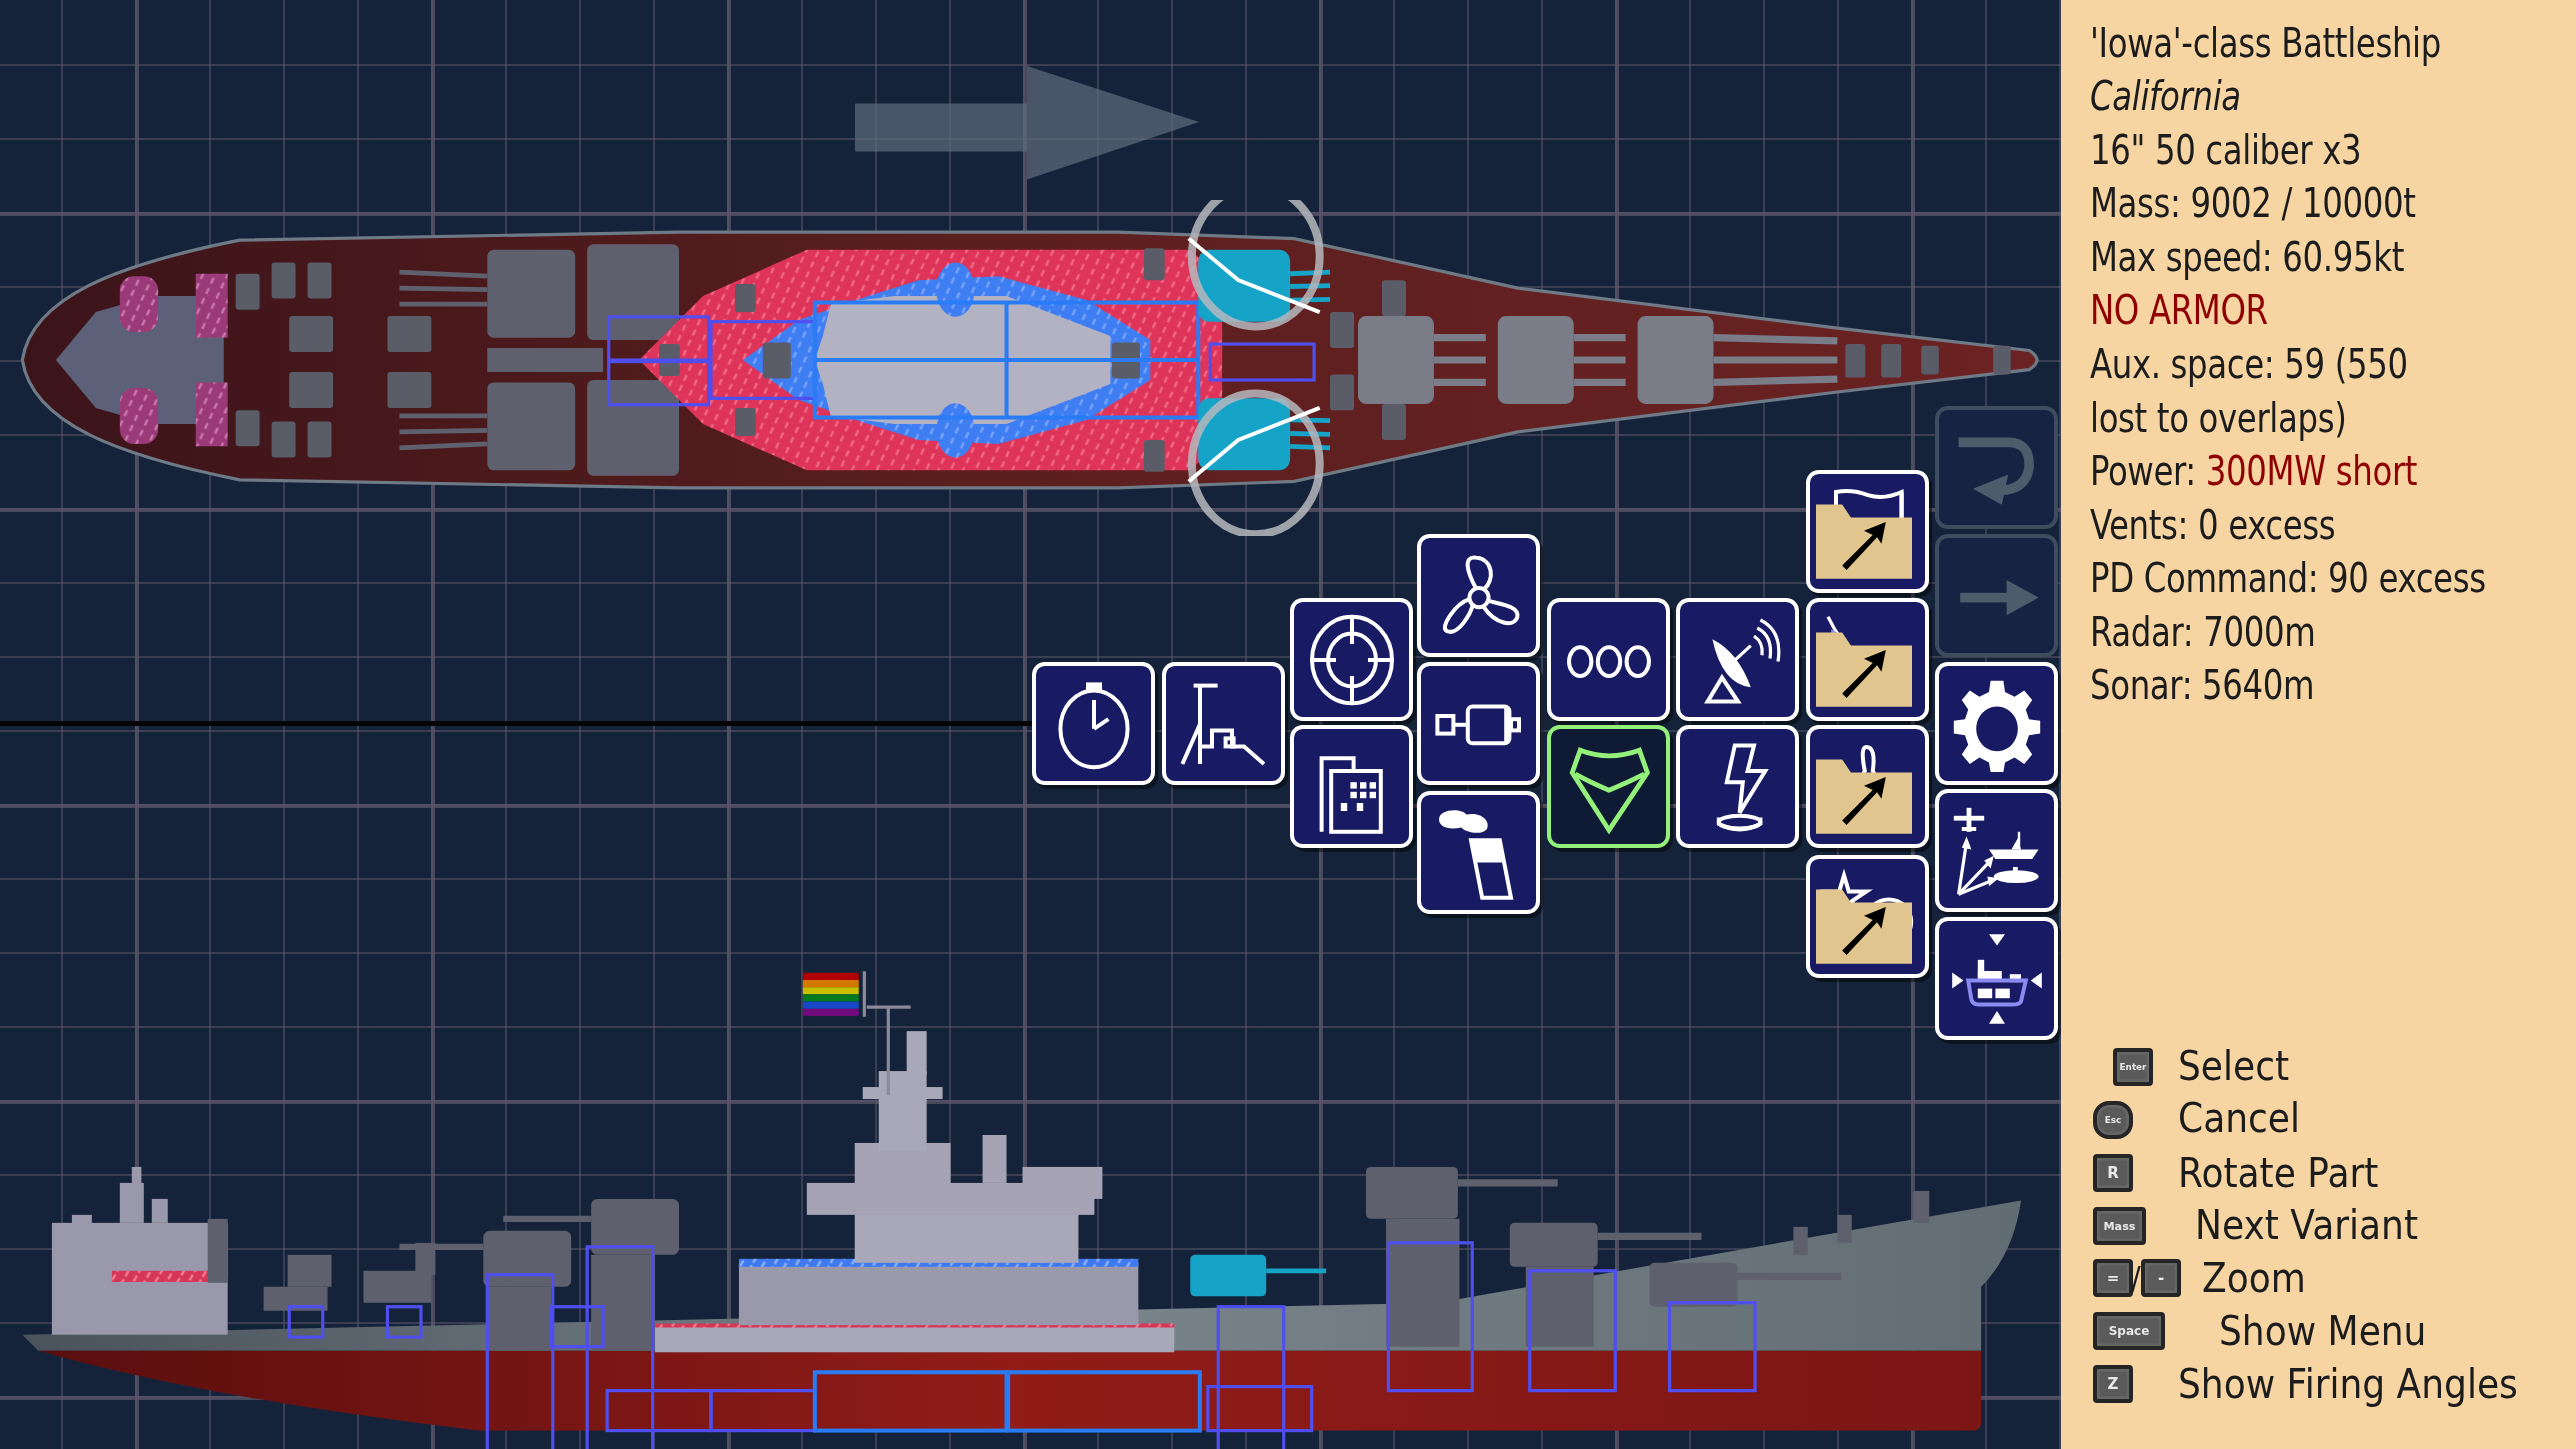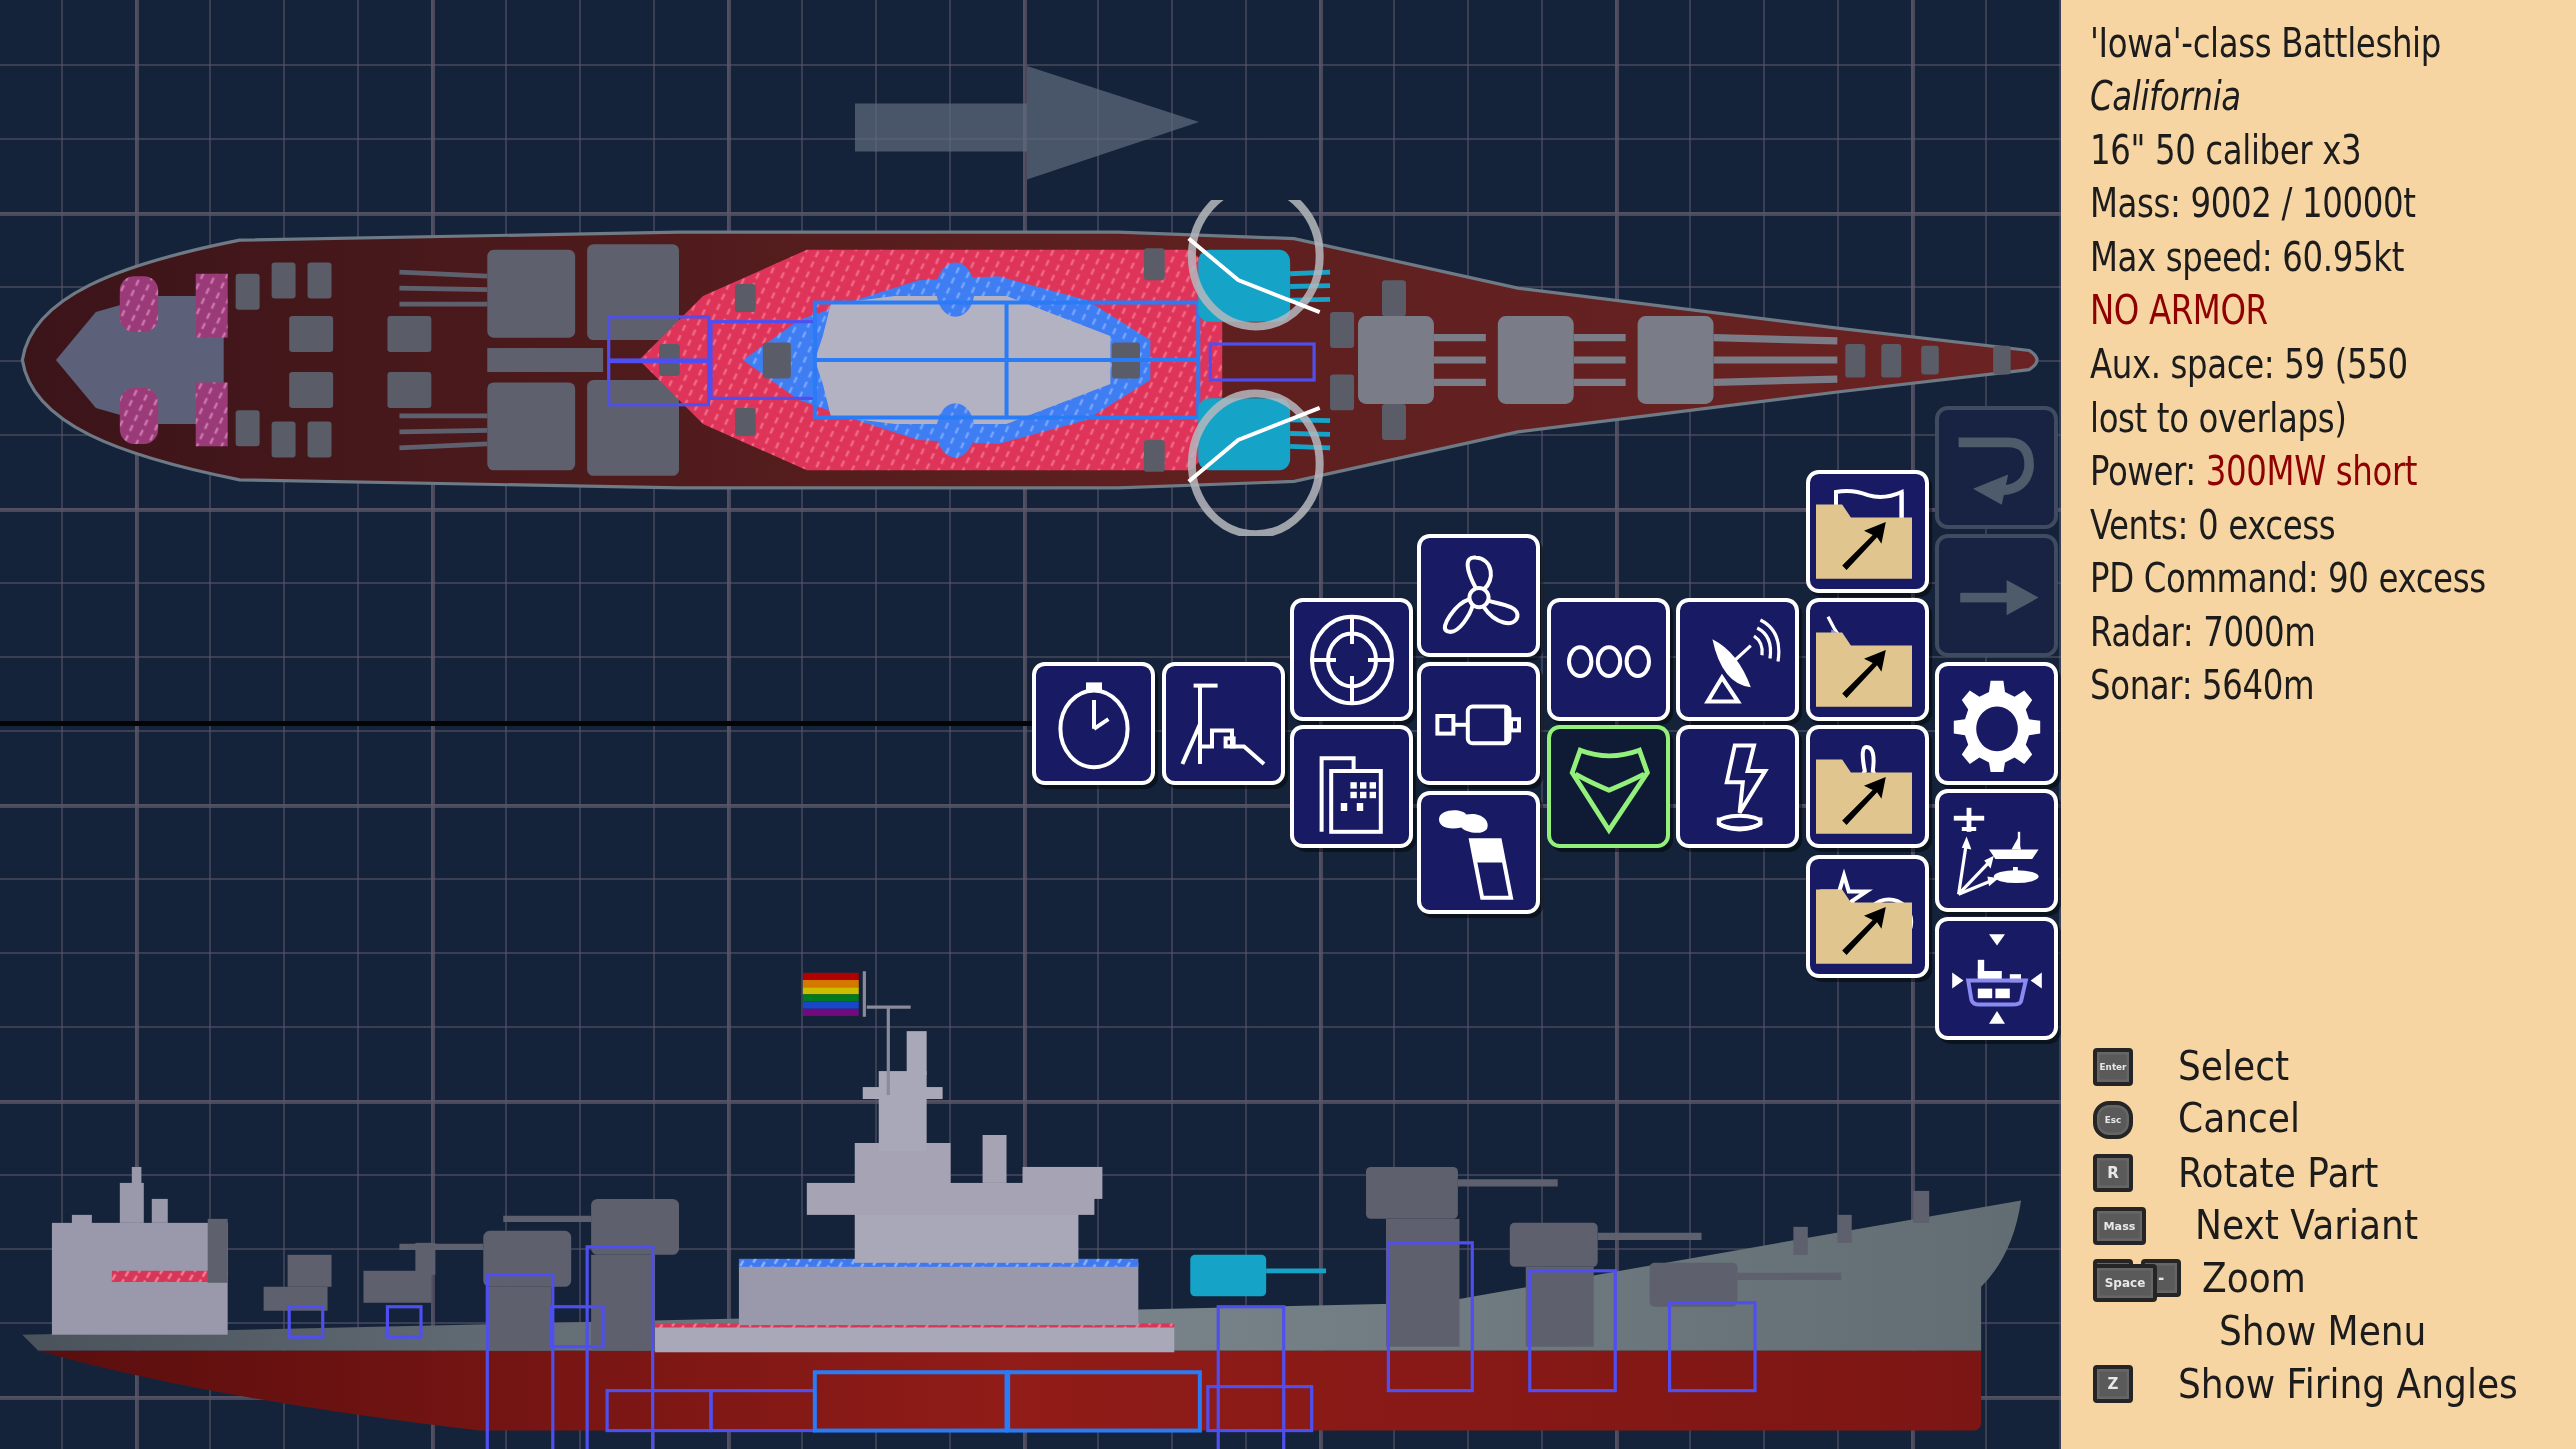--- a/index.html
+++ b/index.html
@@ -555,37 +555,37 @@
   <div class="pline red" style="top:288px;">NO ARMOR</div>
   <div class="pline" style="top:342px;">Aux. space: 59 (550</div>
   <div class="pline" style="top:396px;">lost to overlaps)</div>
   <div class="pline" style="top:449px;"><span>Power: </span><span class="red">300MW short</span></div>
   <div class="pline" style="top:503px;">Vents: 0 excess</div>
   <div class="pline" style="top:556px;">PD Command: 90 excess</div>
   <div class="pline" style="top:610px;">Radar: 7000m</div>
   <div class="pline" style="top:663px;">Sonar: 5640m</div>
 
   <div>
-    <div class="key small" style="top:1048px;width:40px;">Enter</div>
+    <div class="key small" style="top:1048px;width:40px;margin-left:20px;">Enter</div>
     <div class="keylabel" style="left:117px;top:1044px;">Select</div>
 
     <div class="key small" style="top:1101px;width:38px;border-radius:16px;">Esc</div>
     <div class="keylabel" style="left:117px;top:1096px;">Cancel</div>
 
     <div class="key" style="top:1154px;width:38px;">R</div>
     <div class="keylabel" style="left:117px;top:1151px;">Rotate Part</div>
 
     <div class="key small" style="top:1207px;width:53px;font-size:11.2px;">Mass</div>
     <div class="keylabel" style="left:134px;top:1203px;">Next Variant</div>
 
     <div class="key" style="top:1259px;width:37px;">=</div>
     <div class="keylabel" style="left:70px;top:1256px;font-size:32px;">/</div>
     <div class="key" style="top:1259px;left:80px;width:37px;">-</div>
     <div class="keylabel" style="left:141px;top:1256px;">Zoom</div>
 
-    <div class="key small" style="top:1264px;width:64px;font-size:12px;">Space</div>
+    <div class="key small" style="top:1312px;width:72px;font-size:12px;">Space</div>
     <div class="keylabel" style="left:158px;top:1309px;">Show Menu</div>
 
     <div class="key" style="top:1365px;width:38px;">Z</div>
     <div class="keylabel" style="left:117px;top:1362px;">Show Firing Angles</div>
   </div>
 </div>
 
 
 </body></html>

